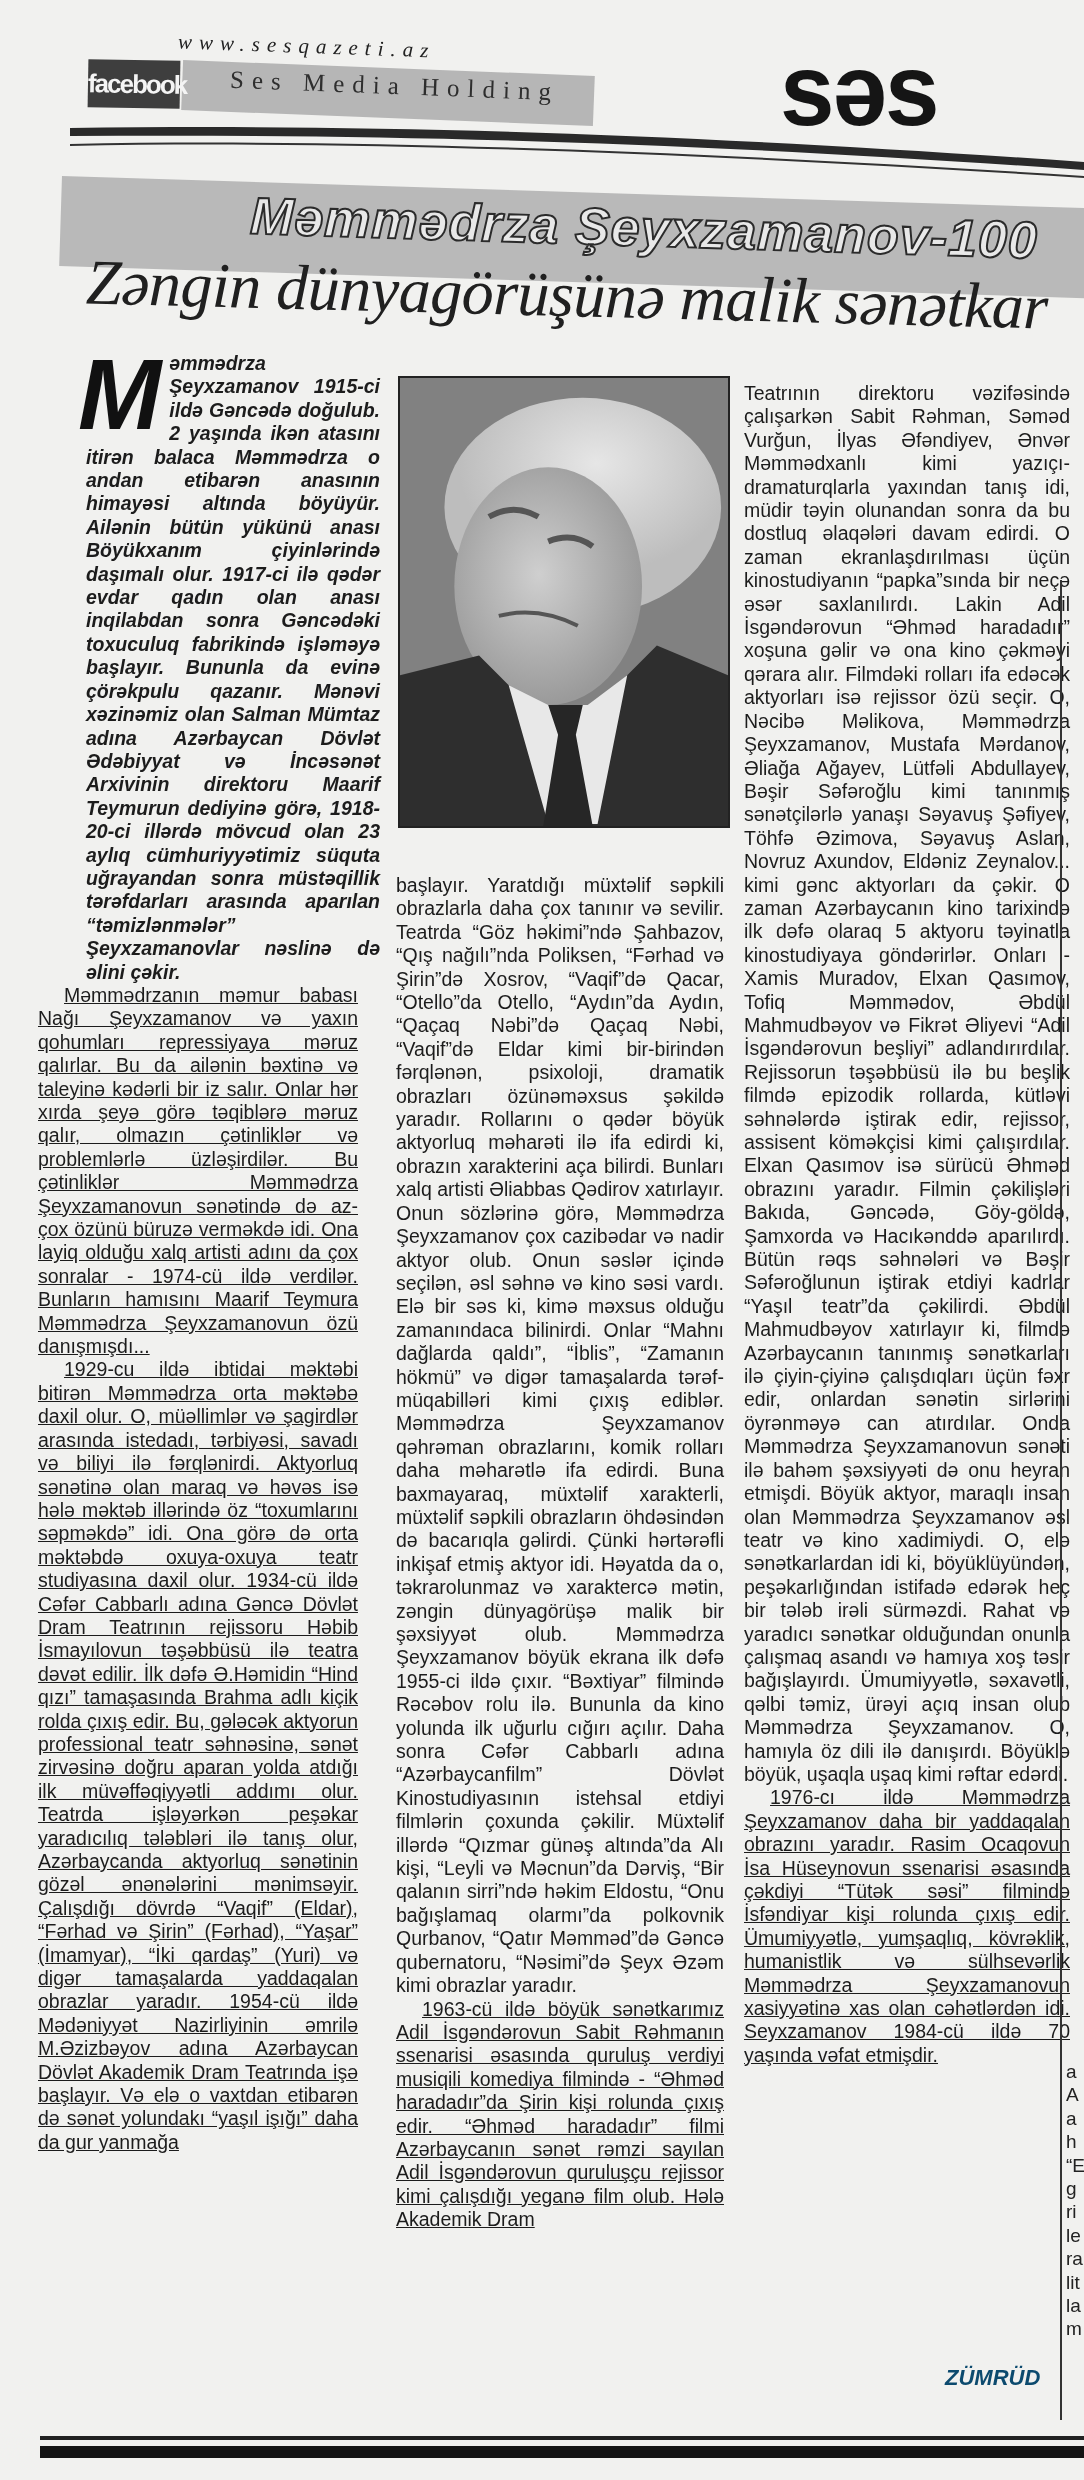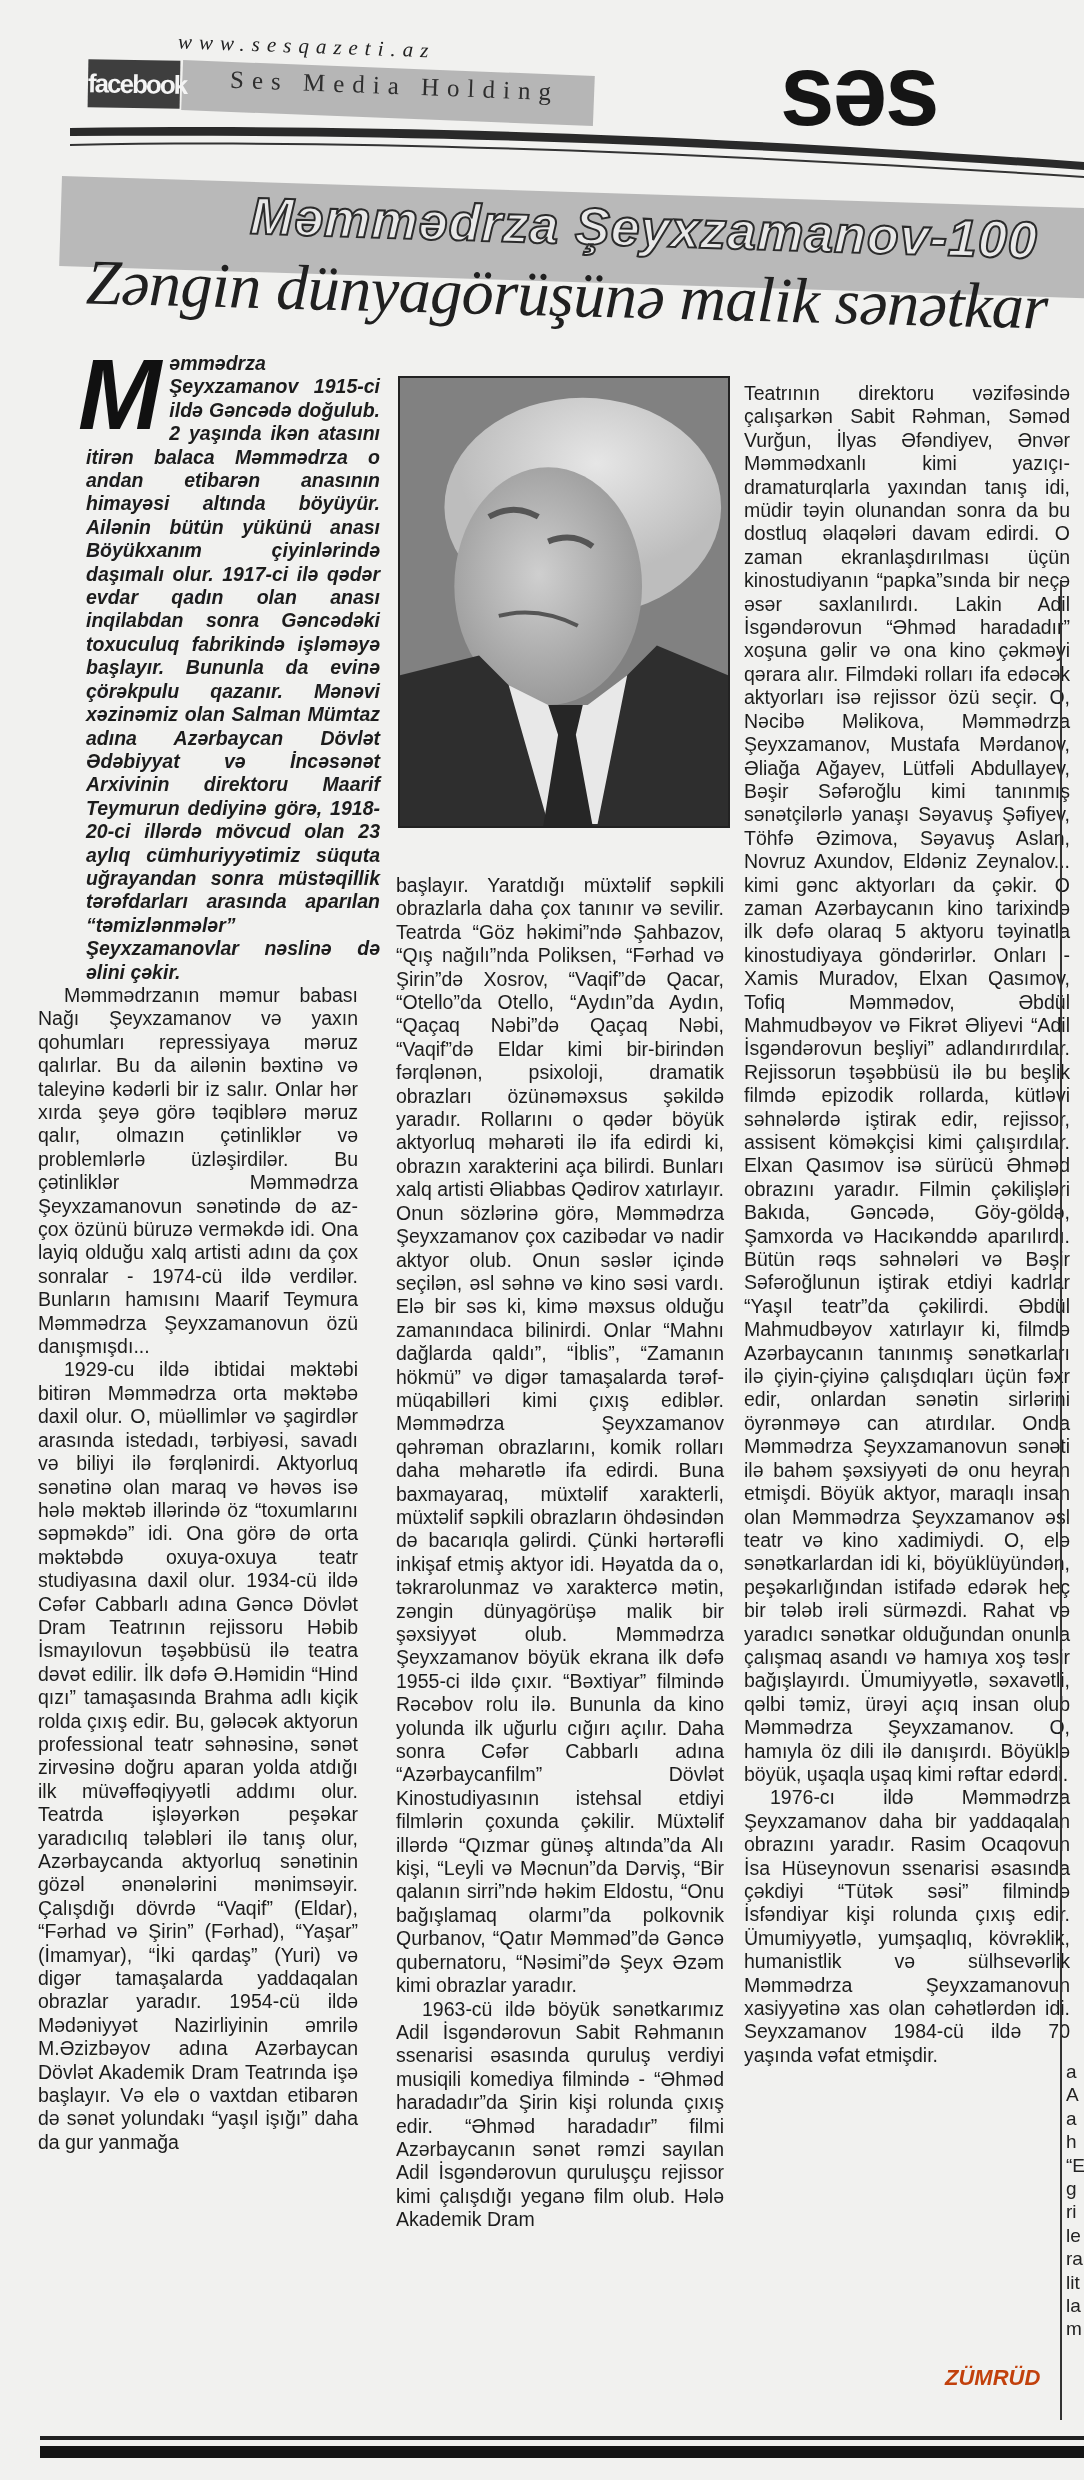--- a/index.html
+++ b/index.html
@@ -53,42 +53,42 @@
   }
   .headline {
     position: absolute; left: 86px; top: 258px;
     font-family: "Liberation Serif", serif; font-style: italic;
     font-size: 64px; color: #202020; white-space: nowrap;
     transform: rotate(1.5deg); letter-spacing: -0.5px;
   }
 
   .col { position: absolute; font-size: 19.5px; line-height: 23.4px; text-align: justify; }
   .col p { margin: 0; }
-  .col .ind { text-indent: 26px; }
+  .col .ind { text-indent: 26px; text-decoration: underline; }
   .col1 { left: 38px; top: 352px; width: 320px; }
   .col2 { left: 396px; top: 874px; width: 328px; }
   .col3 { left: 744px; top: 382px; width: 326px; }
 
   .lead {
     font-style: italic; font-weight: bold; width: 294px; margin-left: 48px !important;
   }
   .dropcap {
     float: left; font-family: "Liberation Sans", sans-serif; font-weight: bold; font-style: italic;
     font-size: 100px; line-height: 76px; margin: 4px 8px 0 -8px; color: #111;
   }
   .col2 .after-lead, .col1 .body { font-weight: normal; }
 
   .photo {
     position: absolute; left: 398px; top: 376px; width: 332px; height: 452px;
     border: 2px solid #222; box-sizing: border-box; overflow: hidden;
     background: #7d7d7d;
   }
   .signature {
     position: absolute; left: 945px; top: 2365px;
-    font-weight: bold; font-style: italic; font-size: 22px; color: #c2410c;
+    font-weight: bold; font-style: italic; font-size: 22px; color: #0c4a6e;
   }
   .vrule { position: absolute; left: 1060px; top: 580px; width: 2px; height: 1840px; background: #333; }
   .bottom-rule1 { position: absolute; left: 40px; top: 2436px; width: 1044px; height: 4px; background: #222; }
   .bottom-rule2 { position: absolute; left: 40px; top: 2446px; width: 1044px; height: 12px; background: #141414; }
   .edge-right {
     position: absolute; left: 1066px; top: 2060px; width: 18px;
     font-size: 19px; line-height: 23.4px; color: #222; overflow: hidden; white-space: nowrap;
   }
 </style>
 </head>

